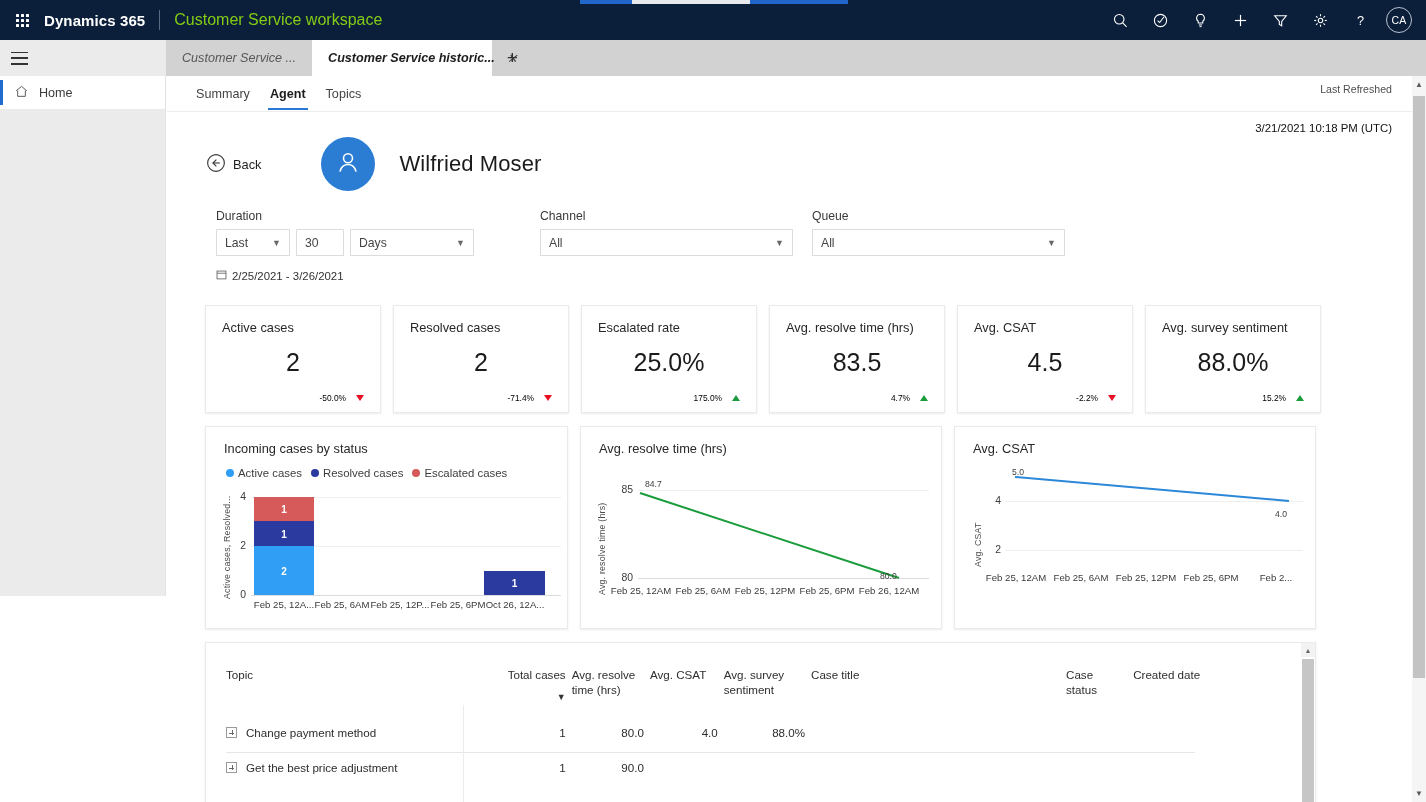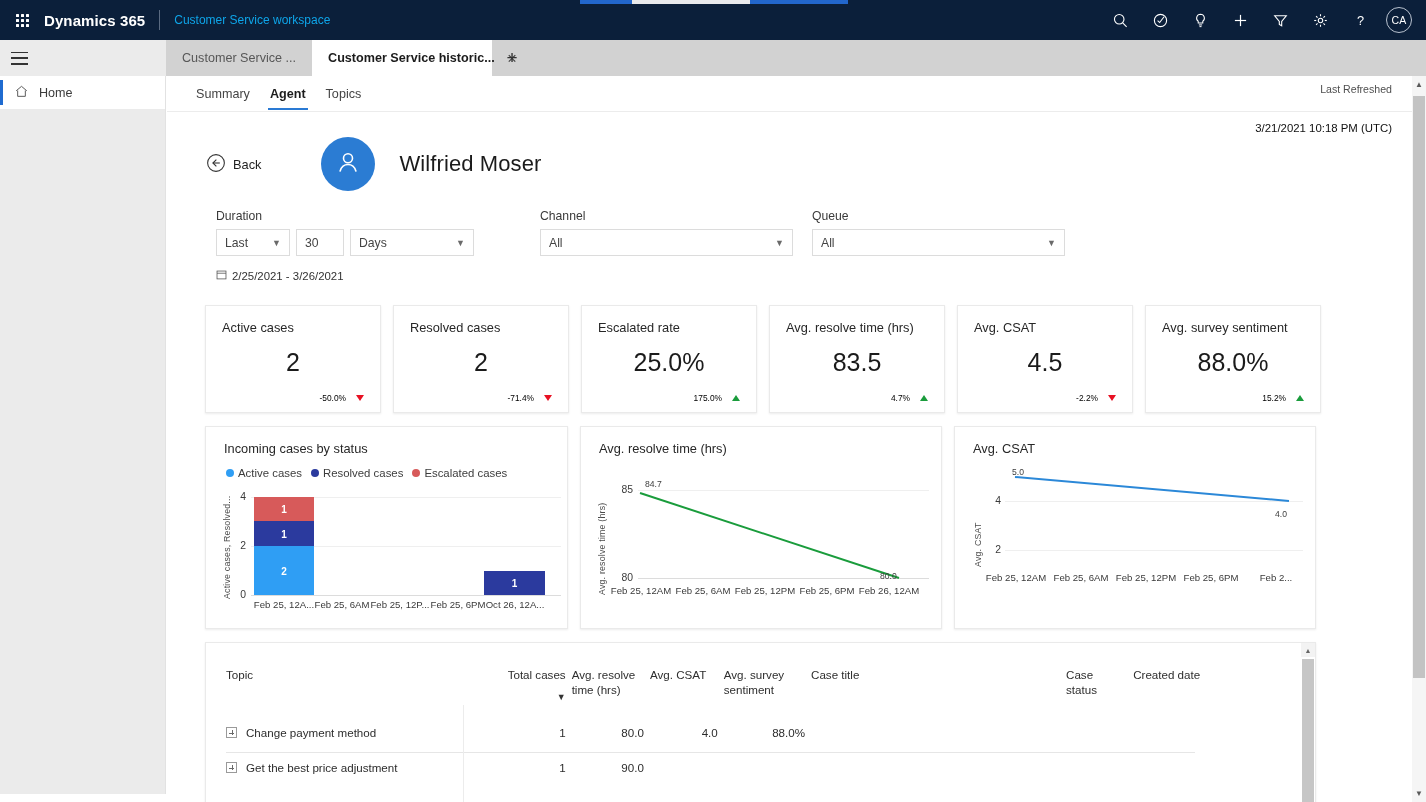--- a/index.html
+++ b/index.html
@@ -13,54 +13,54 @@
   
   .topbar {
     position: absolute; left: 0; top: 0; width: 1426px; height: 40px;
     background: #0b1f3a; display: flex; align-items: center;
   }
   .waffle { width: 44px; display: flex; align-items: center; justify-content: center; cursor: pointer; }
   .waffle-grid { display: grid; grid-template-columns: repeat(3, 3px); grid-template-rows: repeat(3, 3px); gap: 2px; }
   .waffle-grid i { display: block; width: 3px; height: 3px; background: #fff; border-radius: 0.5px; }
   .brand { color: #fff; font-size: 15px; font-weight: bold; letter-spacing: .1px; padding-right: 14px; }
   .vsep { width: 1px; height: 20px; background: #5a6a81; }
-  .appname { color: #0ea5e9; font-size: 12px; padding-left: 14px; }
+  .appname { color: #84cc16; font-size: 16px; padding-left: 14px; }
   .topright { margin-left: auto; display: flex; align-items: center; padding-right: 14px; gap: 0px; }
   .ticon { width: 40px; height: 40px; display: flex; align-items: center; justify-content: center; cursor: pointer; }
   .ticon svg { display: block; }
   .avatar-top {
     width: 26px; height: 26px; border-radius: 50%; border: 1px solid #b9c2cf;
     color: #fff; font-size: 10.5px; display: flex; align-items: center; justify-content: center;
     margin-left: 6px; cursor: pointer; letter-spacing: .3px;
   }
   .blue-tick { position: absolute; left: 580px; top: 0; width: 268px; height: 4px; background: #2266cc; }
   .blue-tick .w { position: absolute; left: 52px; top: 0; width: 118px; height: 4px; background: #e9eaec; }
 
   
   .tabstrip {
-    position: absolute; left: 0; top: 40px; width: 1426px; height: 36px; background: #d2d2d2;
+    position: absolute; left: 0; top: 40px; width: 1426px; height: 36px; background: #d2d2d2; font-style: italic;
   }
   .hamburger-cell {
     position: absolute; left: 0; top: 0; width: 166px; height: 36px;
     background: #ebebeb; display: flex; align-items: center; padding-left: 11px; cursor: pointer;
   }
   .hamburger { width: 17px; height: 13px; display: flex; flex-direction: column; justify-content: space-between; }
   .hamburger i { display: block; height: 1.6px; background: #333; }
   .tabs-wrap { position: absolute; left: 166px; top: 0; display: flex; align-items: stretch; height: 36px; }
   .tab {
     display: flex; align-items: center; padding: 0 16px; font-size: 12.6px; color: #575757;
     background: #d2d2d2; cursor: pointer; white-space: nowrap; max-width: 180px;
   }
   .tab.active { background: #fff; color: #1b1b1b; font-weight: bold; padding-right: 8px; }
   .tab .closex { margin-left: 12px; width: 20px; height: 20px; display: flex; align-items: center; justify-content: center; color: #444; font-weight: normal; }
   .tab-add { width: 40px; display: flex; align-items: center; justify-content: center; cursor: pointer; color: #333; font-size: 19px; }
 
   
   .sidebar {
-    position: absolute; left: 0; top: 76px; width: 166px; height: 718px; background: #ebebeb;
+    position: absolute; left: 0; top: 76px; width: 166px; height: 520px; background: #ebebeb;
     border-right: 1px solid #e2e2e2;
   }
   .side-item {
     position: relative; height: 33px; display: flex; align-items: center; gap: 10px;
     padding-left: 14px; font-size: 12.6px; color: #3b3b3b; background: #fff; cursor: pointer;
   }
   .side-item .sel { position: absolute; left: 0; top: 4px; bottom: 4px; width: 3px; background: #1f6bd0; }
 
   
   .content {

